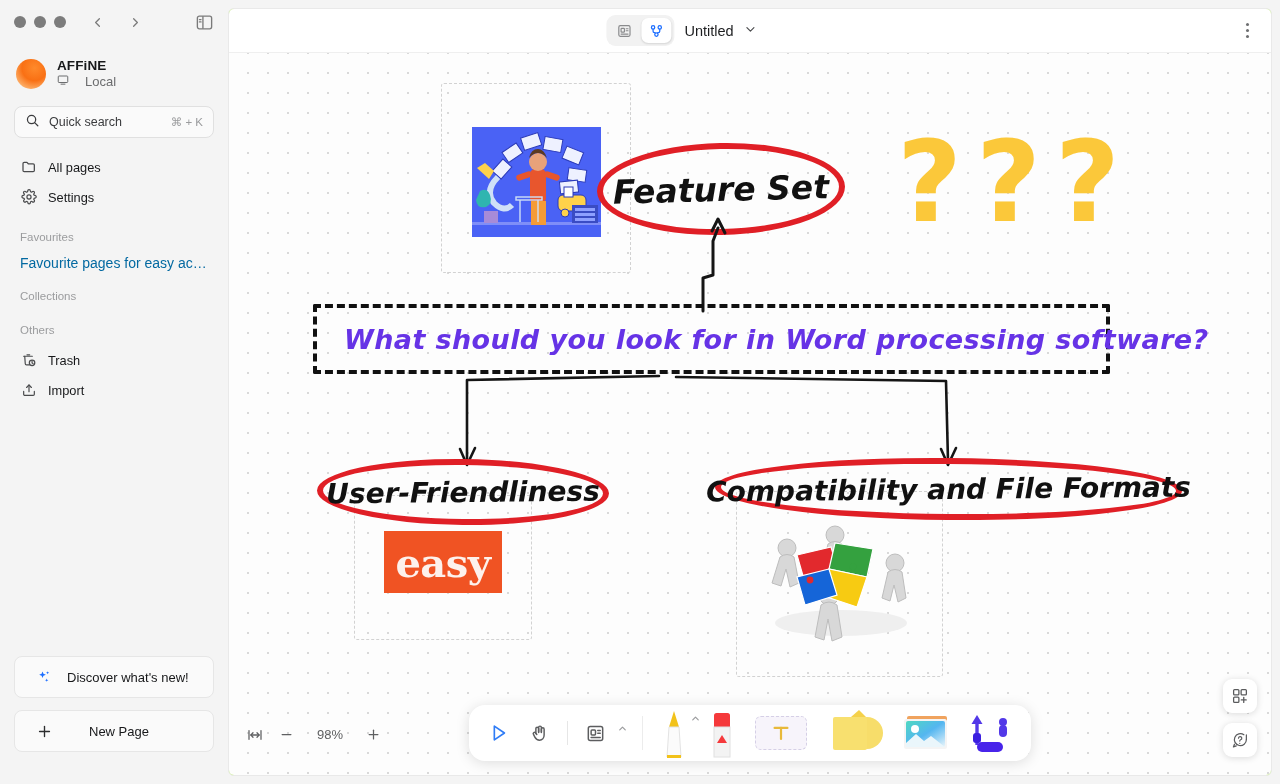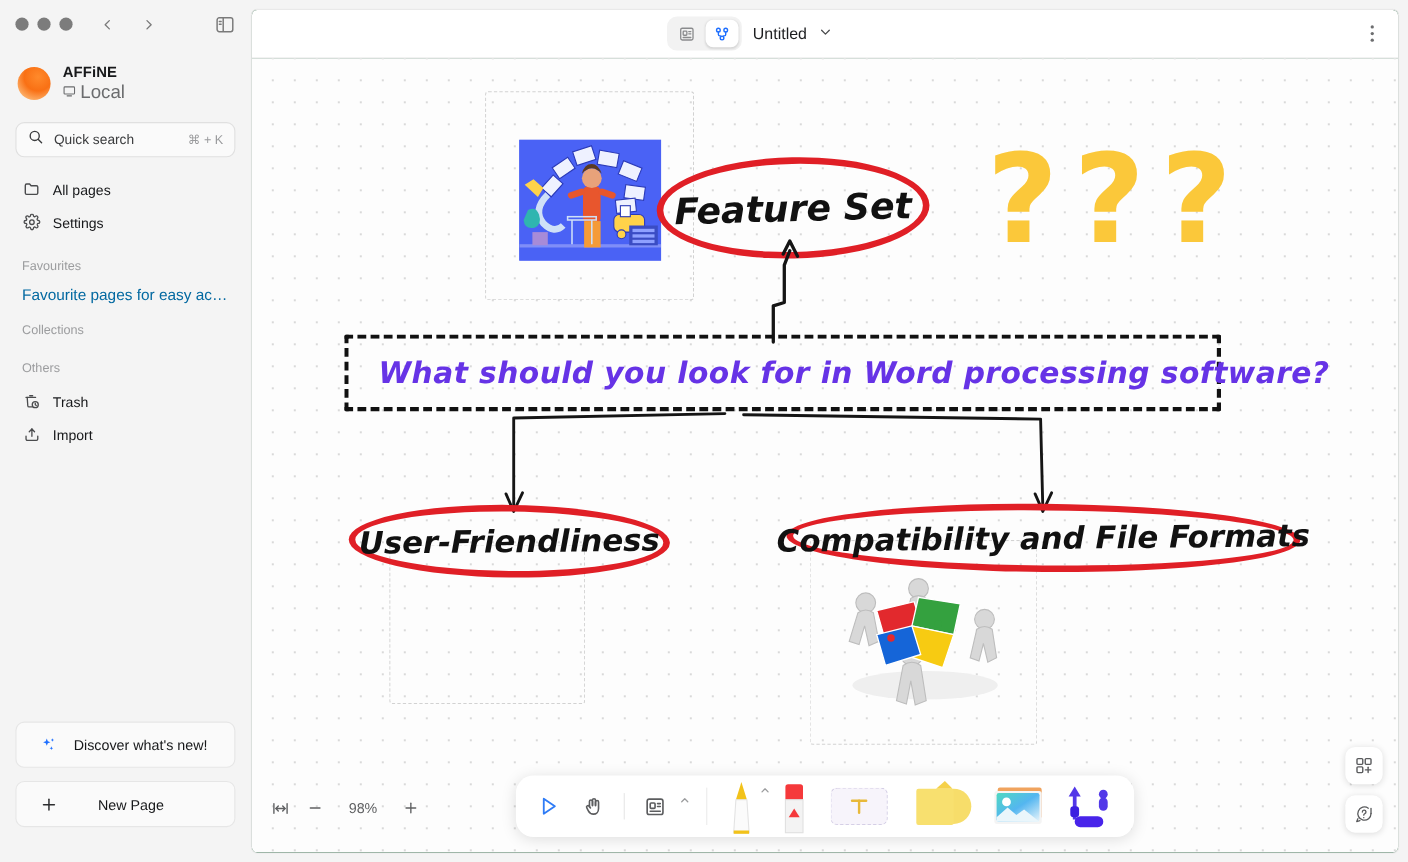--- a/index.html
+++ b/index.html
@@ -46,21 +46,21 @@
     padding: 6px 16px 0 16px;
     margin-top: 8px;
   }
   .ws-avatar {
     width: 30px; height: 30px; border-radius: 50%;
     background: radial-gradient(circle at 62% 30%, #ff8a2b 0%, #f97014 45%, #ffd9a0 100%);
     flex: 0 0 30px;
   }
   .ws-text { display: flex; flex-direction: column; gap: 1px; }
   .ws-name { font-size: 13.5px; font-weight: 700; color: #17181a; letter-spacing: .1px; }
-  .ws-sub { font-size: 17px; color: #6b6c6e; display: flex; align-items: center; gap: 4px; }
+  .ws-sub { font-size: 13px; color: #6b6c6e; display: flex; align-items: center; gap: 16px; }
 
   .search-box {
     margin: 17px 14px 0 14px;
     height: 32px;
     border: 1px solid #e0e0e0;
     border-radius: 8px;
     background: #fafafa;
     display: flex; align-items: center;
     padding: 0 10px; gap: 9px;
     cursor: pointer;
@@ -104,21 +104,21 @@
   .sb-btn .ic { display: flex; align-items: center; justify-content: center; width: 18px; }
 
   
   .main-wrap {
     flex: 1; position: relative;
     padding: 8px 8px 8px 0;
   }
   .editor {
     position: relative;
     width: 100%; height: 100%;
-    background: #14532d;
+    background: #bef264;
     border-radius: 6px;
     border: 1px solid #e9e9e9;
     overflow: hidden;
     display: flex; flex-direction: column;
   }
   .topbar {
     height: 44px; flex: 0 0 44px;
     display: flex; align-items: center;
     position: relative;
     border-bottom: 1px solid #efefef;
@@ -531,20 +531,23 @@
           <path d="M717 328 L719 408 M447 324 L717 328" fill="none" stroke="#151515" stroke-width="2.6" stroke-linecap="round" stroke-linejoin="round"></path>
           <path d="M712 396 L719 412 L727 395" fill="none" stroke="#151515" stroke-width="2.6" stroke-linecap="round" stroke-linejoin="round"></path>
         </svg>
 
         <div class="ellipse-red" style="left:88px; top:406px; width:292px; height:66px; transform: rotate(0.6deg);"></div>
         <div class="ell-label handwrite" style="left:88px; top:406px; width:292px; height:66px; font-size:28px; transform: rotate(-0.6deg);">User-Friendliness</div>
 
         <div class="ellipse-red" style="left:486px; top:405px; width:467px; height:62px; transform: rotate(0.5deg);"></div>
         <div class="ell-label handwrite" style="left:486px; top:405px; width:467px; height:62px; font-size:28px; transform: rotate(-0.6deg);">Compatibility and File Formats</div>
 
+        <div class="easy-img" style="left:155px; top:478px; width:118px; height:62px;">
+          <span>easy</span>
+        </div>
 
         <div class="puzzle-img" style="left:534px; top:470px; width:156px; height:125px;">
           <svg width="156" height="125" viewBox="0 0 156 125">
             <ellipse cx="78" cy="100" rx="66" ry="13" fill="#efefef"></ellipse>
             <g fill="#d8d8d8" stroke="#bdbdbd" stroke-width="1">
               <circle cx="24" cy="25" r="9"></circle>
                 <path d="M17 34 q7 -5 14 0 l5 26 -9 4 -4 -18 -5 17 -9 -3z"></path>
               <circle cx="72" cy="12" r="9"></circle>
                 <path d="M65 21 q7 -5 14 0 l4 24 -8 3 -4 -15 -4 15 -8 -3z"></path>
               <circle cx="132" cy="40" r="9"></circle>

